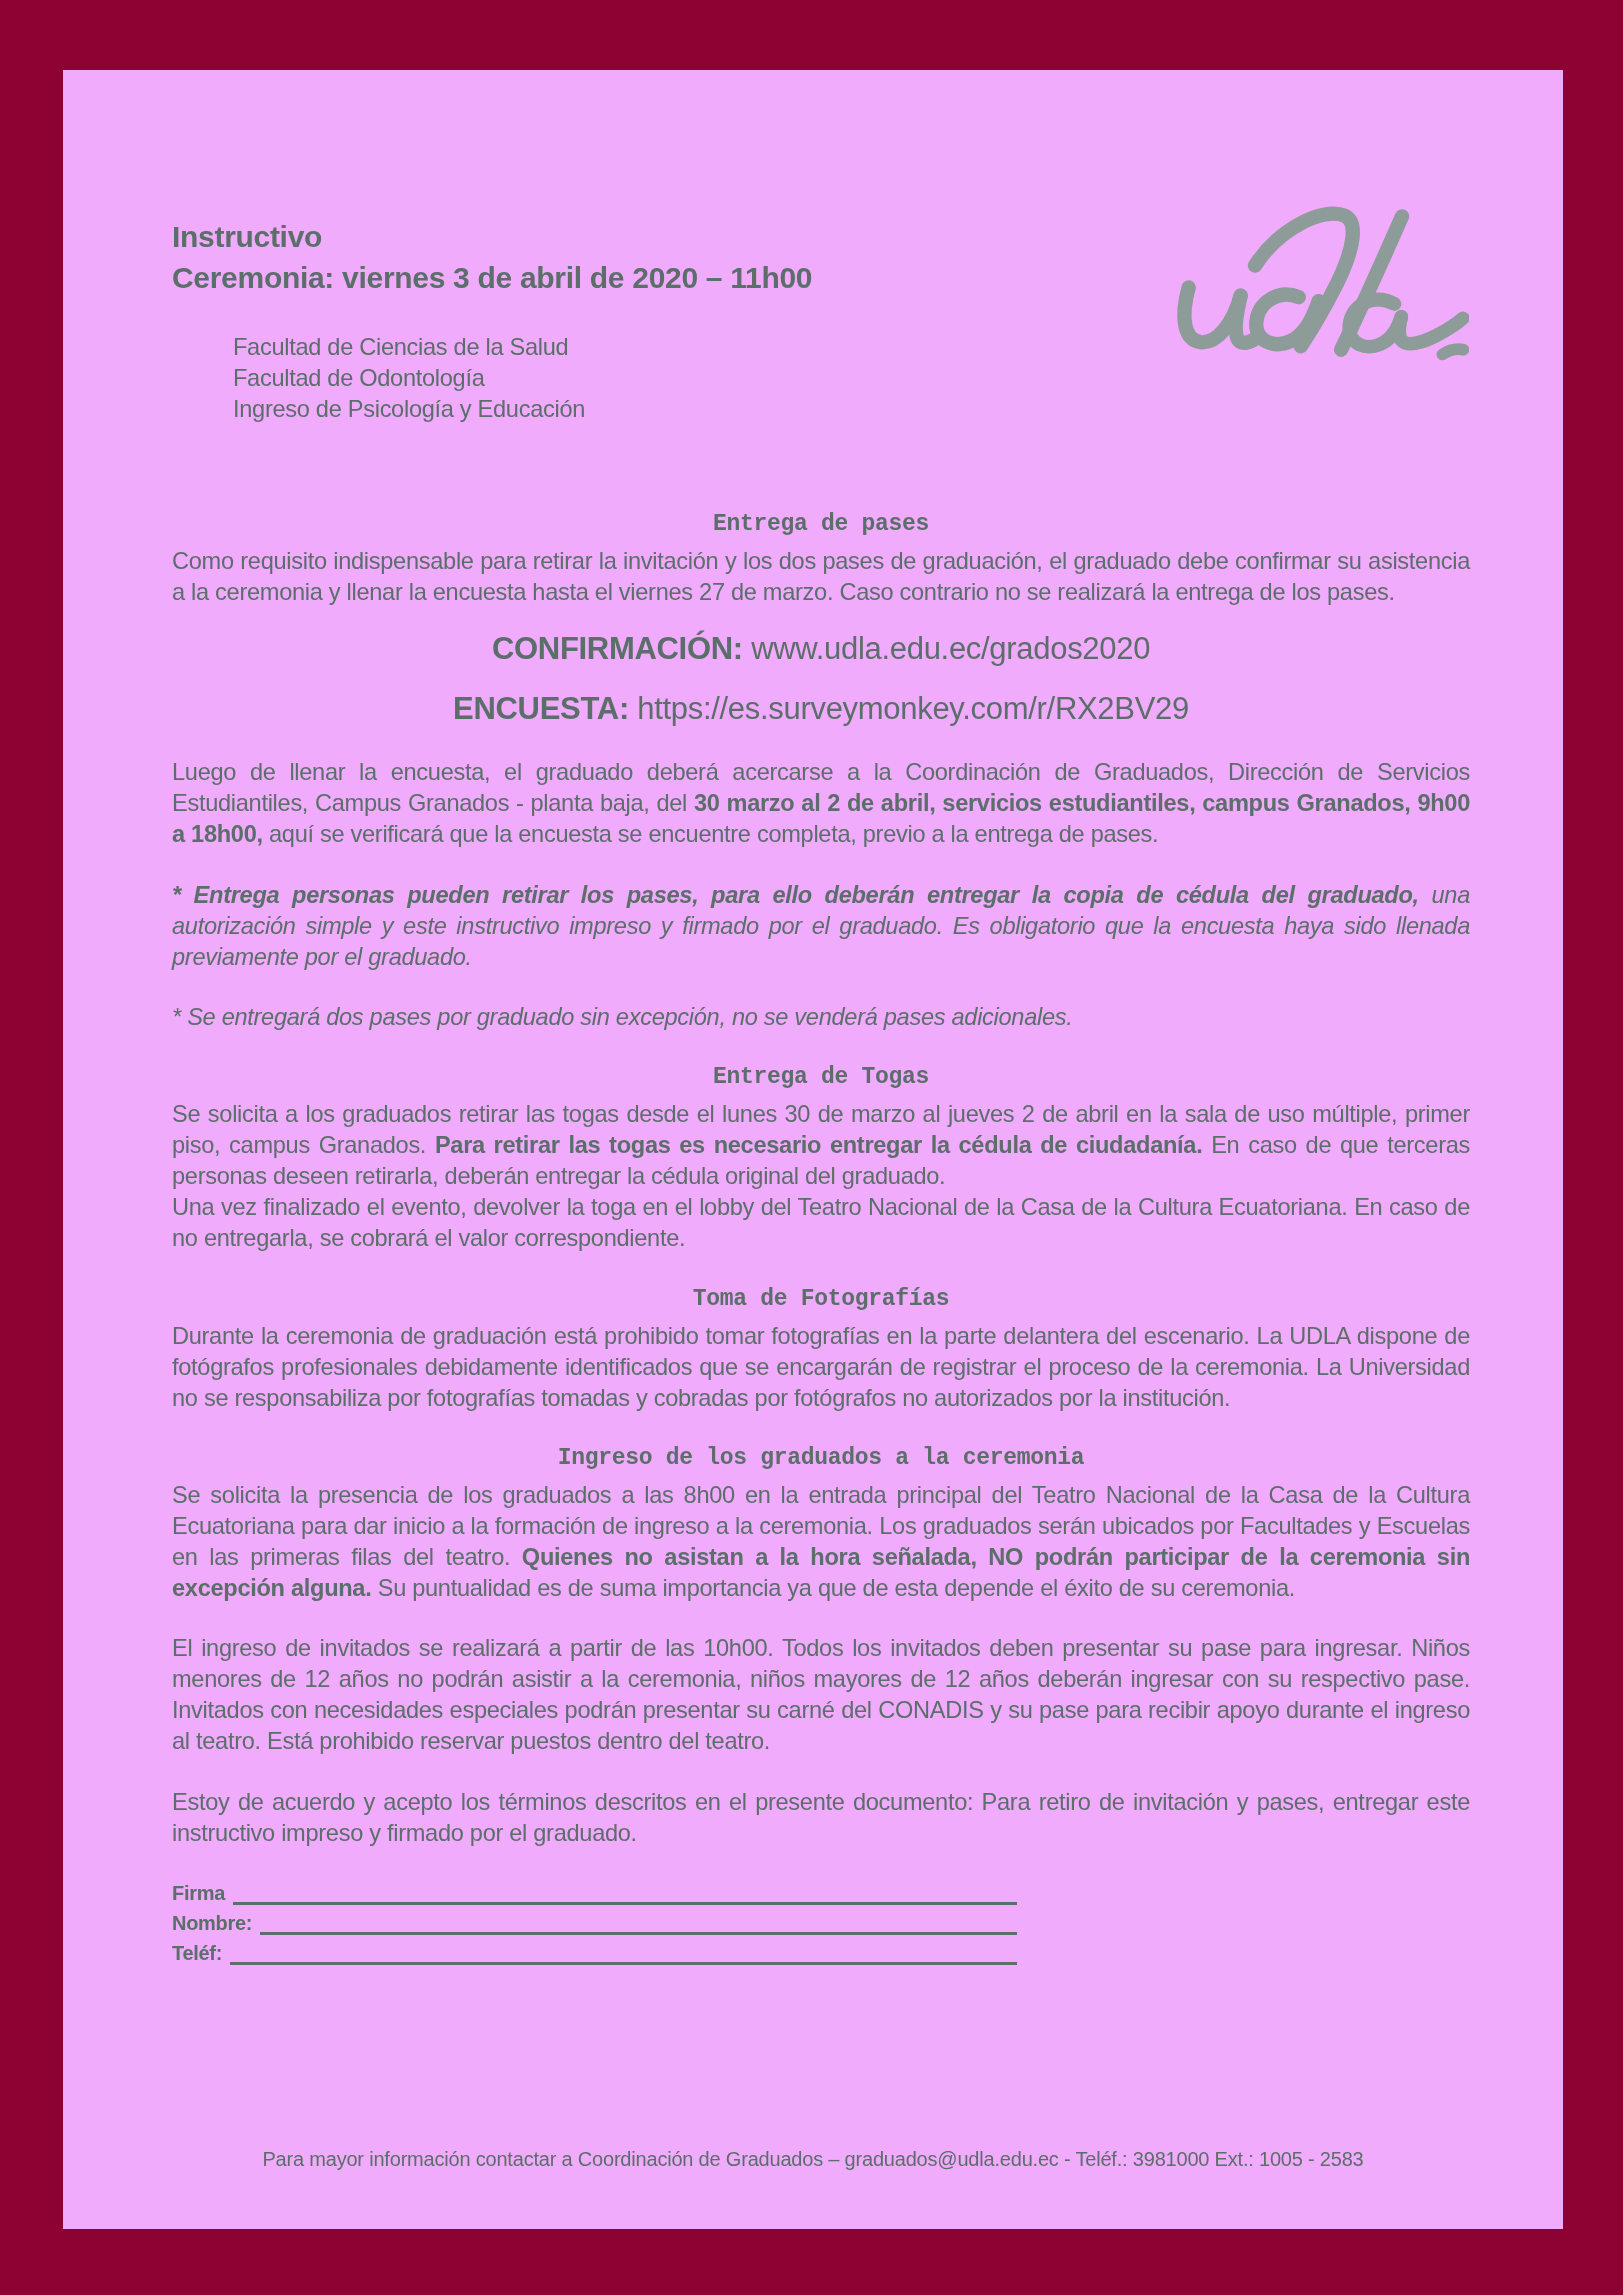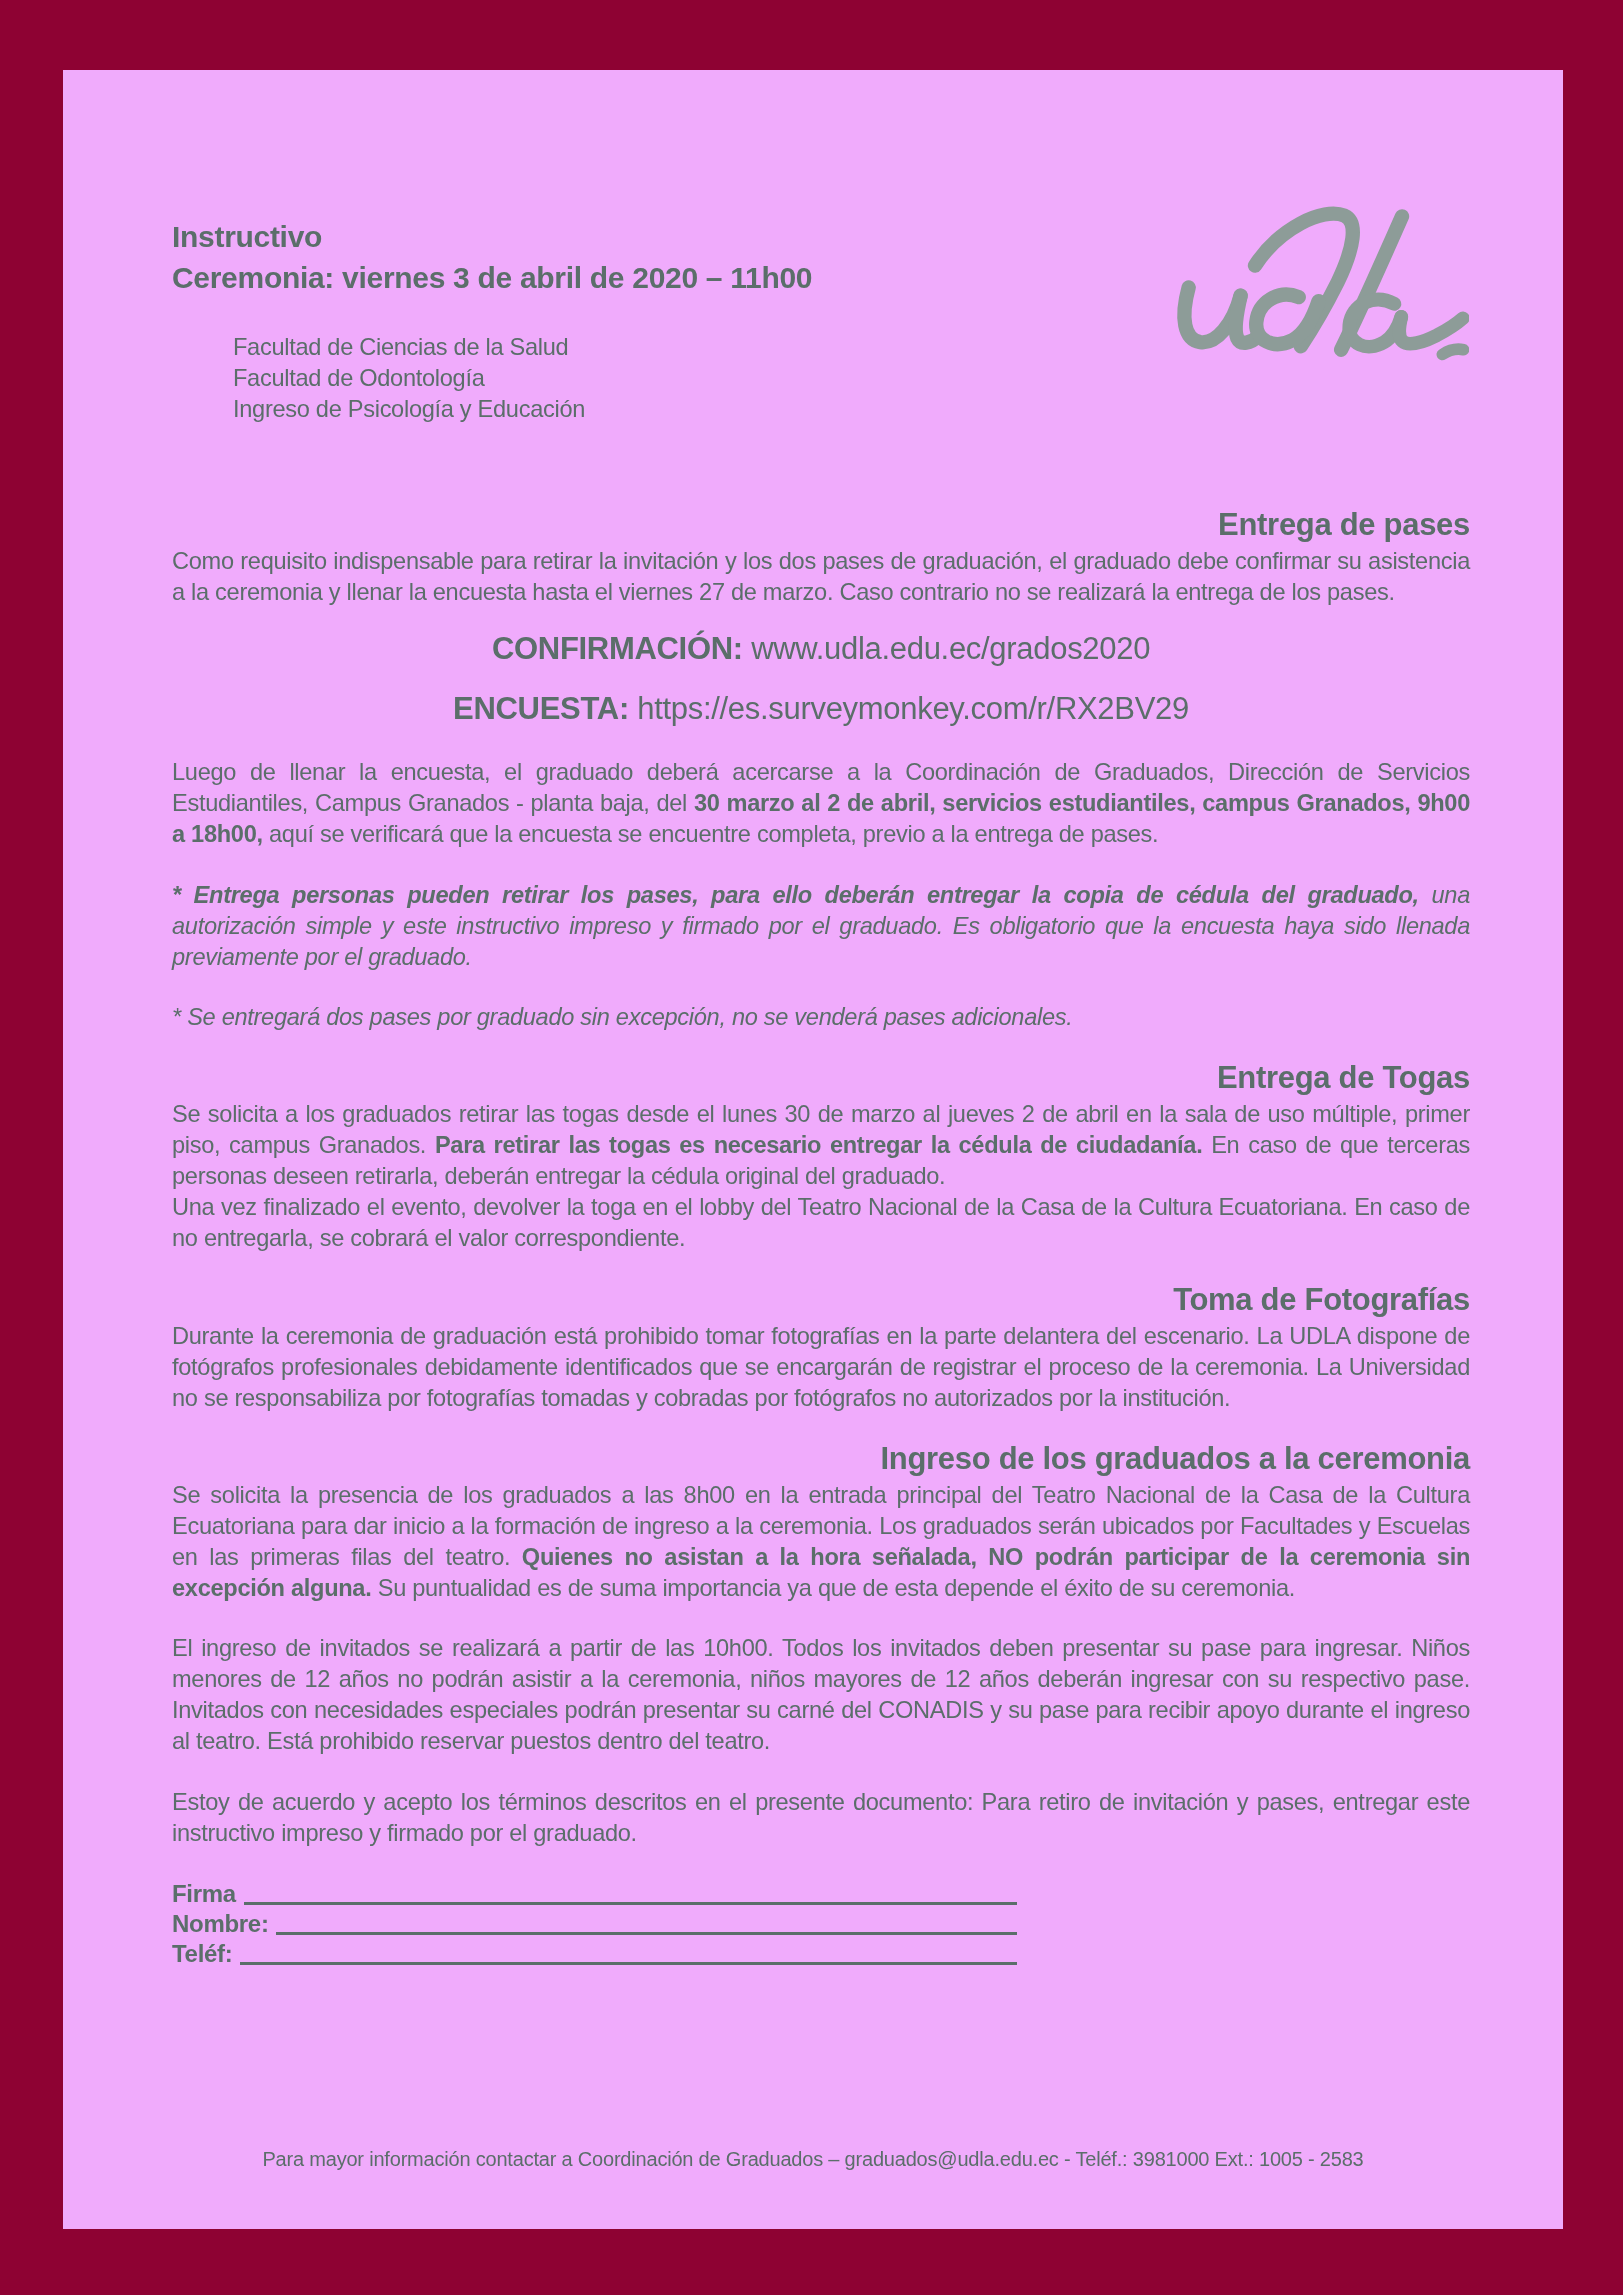--- a/index.html
+++ b/index.html
@@ -22,33 +22,33 @@
   .content{
     position:absolute;left:109px;top:146px;width:1298px;
     color:var(--ink);
     font-size:23.6px;line-height:31px;
     letter-spacing:-0.3px;
   }
   .doc-title{font-size:30px;line-height:41px;font-weight:bold;letter-spacing:-0.3px;}
   .faculties{margin-top:34px;margin-left:61px;}
   .faculty-line{line-height:31px;}
   #sections{margin-top:84px;}
-  .sec-heading{font-size:31px;font-weight:bold;line-height:31px;margin:29.4px 0 5.9px 0;text-align:right;}
+  .sec-heading{font-size:23px;font-weight:bold;line-height:31px;margin:29.4px 0 5.9px 0;text-align:center;font-family:Liberation Mono, monospace;}
   #sections > .sec-heading:first-child{margin-top:0;}
   .paragraph{text-align:justify;margin-top:29.4px;}
   .sec-heading + .paragraph{margin-top:0;}
   .paragraph.italic{font-style:italic;}
   .seg-b{font-weight:bold;}
   .center-line{text-align:left;font-size:31px;line-height:38px;margin-top:22px;text-align-last:center;}
   .center-label{font-weight:bold;}
   .logo{position:absolute;left:1112px;top:128px;width:294px;height:168px;color:var(--logo);}
   .logo svg{width:100%;height:100%;}
   .signature{margin-top:30px;width:845px;}
   .sig-row{display:flex;align-items:flex-end;height:30px;}
-  .sig-label{font-weight:bold;font-size:24px;}
+  .sig-label{font-weight:bold;font-size:20px;}
   .sig-line{flex:1;border-bottom:3.3px solid var(--ink);margin-left:7.9px;margin-bottom:3.3px;}
   .footer{
     position:absolute;left:0;right:0;bottom:58px;
     text-align:center;color:var(--ink);
     font-size:20px;letter-spacing:-0.2px;
   }
 </style>
 </head>
 <body>
 

